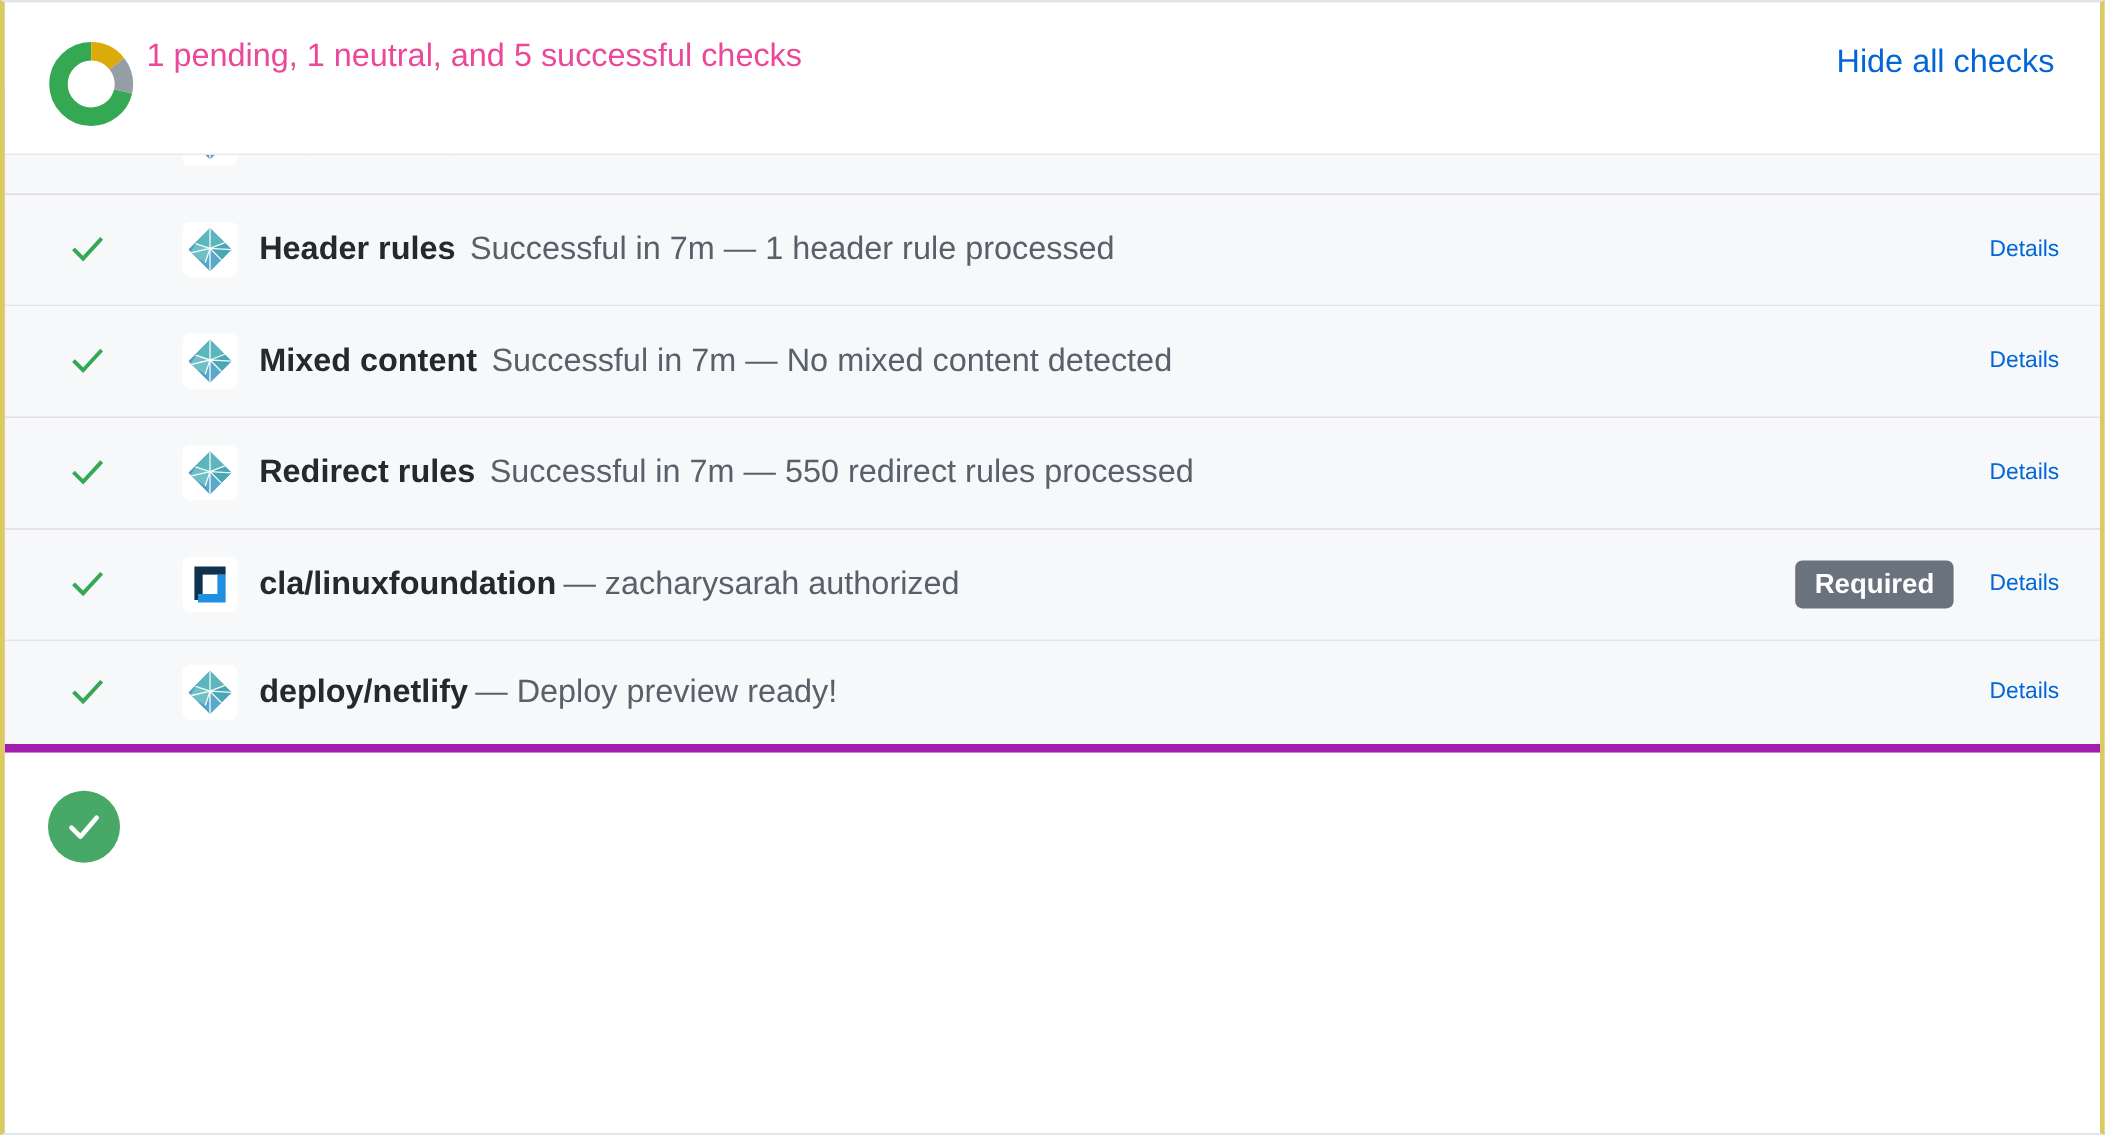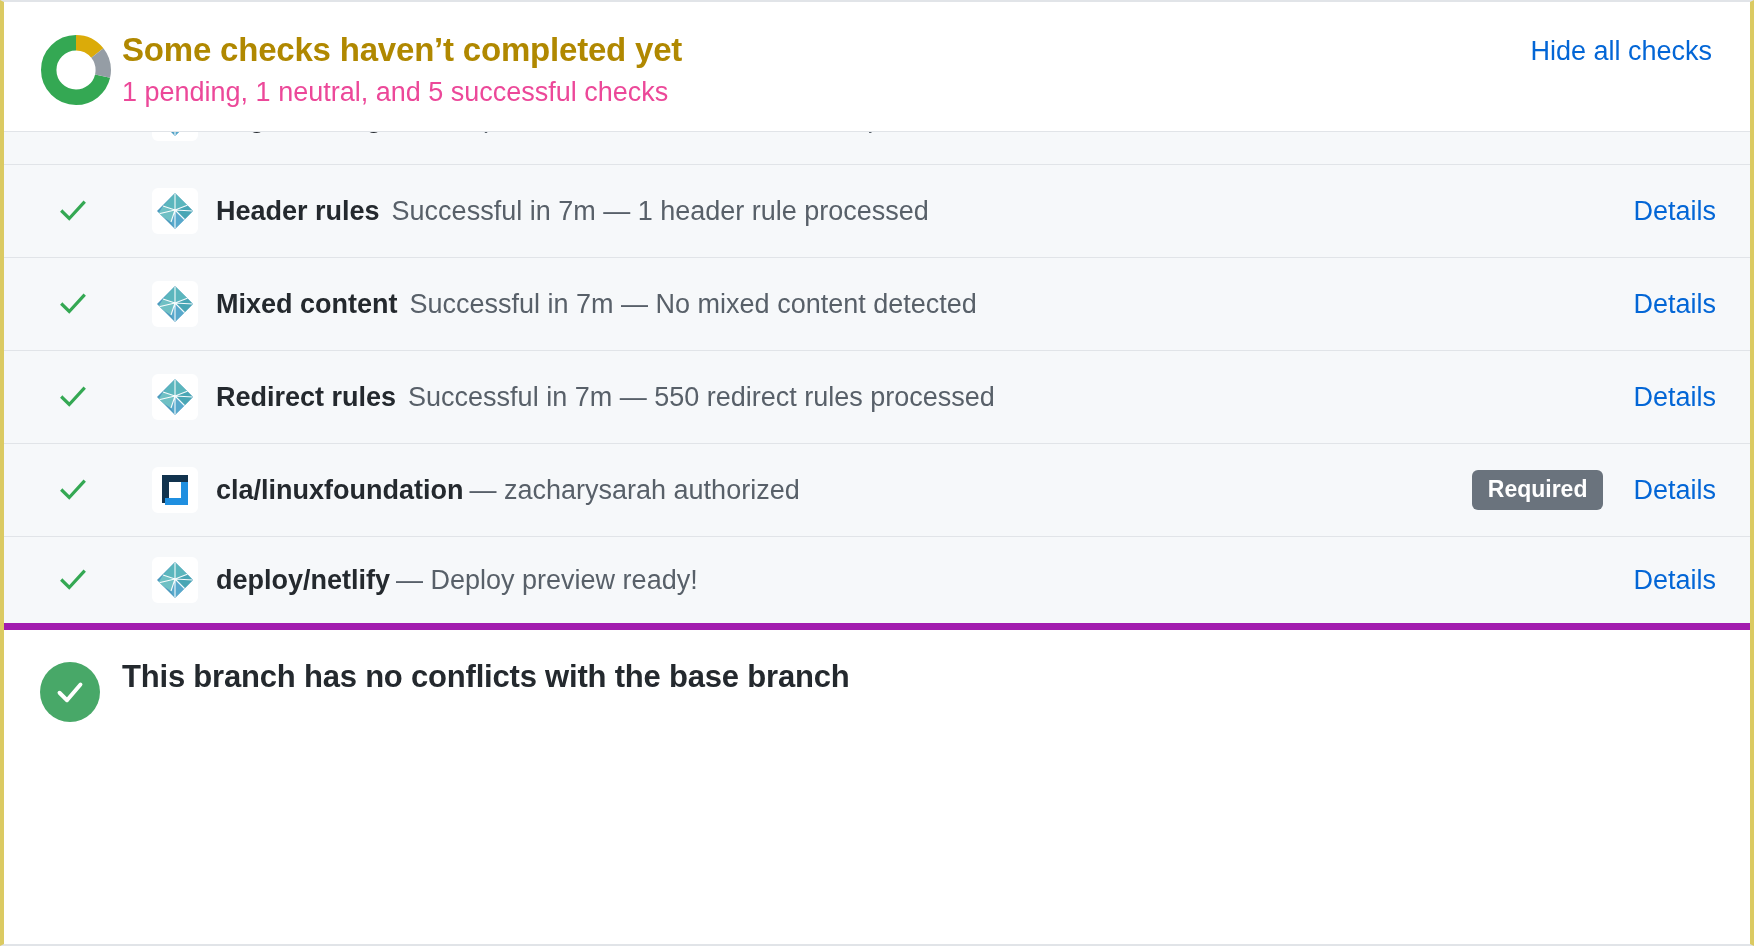--- a/index.html
+++ b/index.html
@@ -162,21 +162,21 @@
     font-weight: bold;
     border-radius: 6px;
     padding: 8px 16px 9px 16px;
     margin-right: 30px;
     line-height: 1;
     white-space: nowrap;
   }
   .details-link {
     flex: 0 0 auto;
     color: #0366d6;
-    font-size: 27px;
+    font-size: 19px;
     text-decoration: none;
     cursor: pointer;
     white-space: nowrap;
   }
 
   
   .merge-state {
     flex: 1 1 auto;
     background: #ffffff;
     box-sizing: border-box;
@@ -230,21 +230,20 @@
 
         <circle cx="21" cy="21" r="15.9155" fill="none" stroke="#34a853" stroke-width="9" stroke-dasharray="71.43 28.57" stroke-dashoffset="-28.57" transform="rotate(-90 21 21)"></circle>
 
         <circle cx="21" cy="21" r="15.9155" fill="none" stroke="#dbab09" stroke-width="9" stroke-dasharray="14.29 85.71" stroke-dashoffset="0" transform="rotate(-90 21 21)"></circle>
 
         <circle cx="21" cy="21" r="15.9155" fill="none" stroke="#959da5" stroke-width="9" stroke-dasharray="14.29 85.71" stroke-dashoffset="-14.29" transform="rotate(-90 21 21)"></circle>
       </svg>
     </div>
 
     <div class="header-text">
-      <div class="header-title">Some checks haven’t completed yet</div>
       <div class="header-sub">1 pending, 1 neutral, and 5 successful checks</div>
     </div>
 
     <div class="header-action">
       <a class="link" href="#">Hide all checks</a>
     </div>
   </div>
 
   <div class="checks-list">
 
@@ -409,17 +408,16 @@
 
   </div>
 
   <div class="merge-state">
     <div class="merge-icon">
       <svg width="36" height="36" viewBox="0 0 24 24">
         <path d="M5 12.5 L10 17.5 L19 7" fill="none" stroke="#ffffff" stroke-width="2.6" stroke-linecap="round" stroke-linejoin="round"></path>
       </svg>
     </div>
     <div class="merge-text">
-      <div class="merge-title">This branch has no conflicts with the base branch</div>
     </div>
   </div>
 
 </div>
 
 </body></html>

